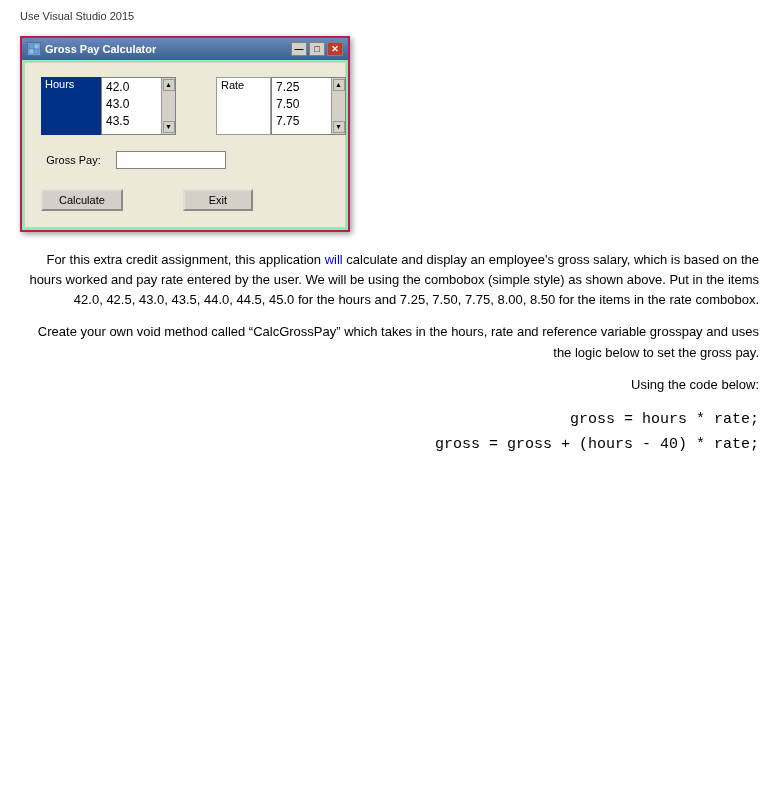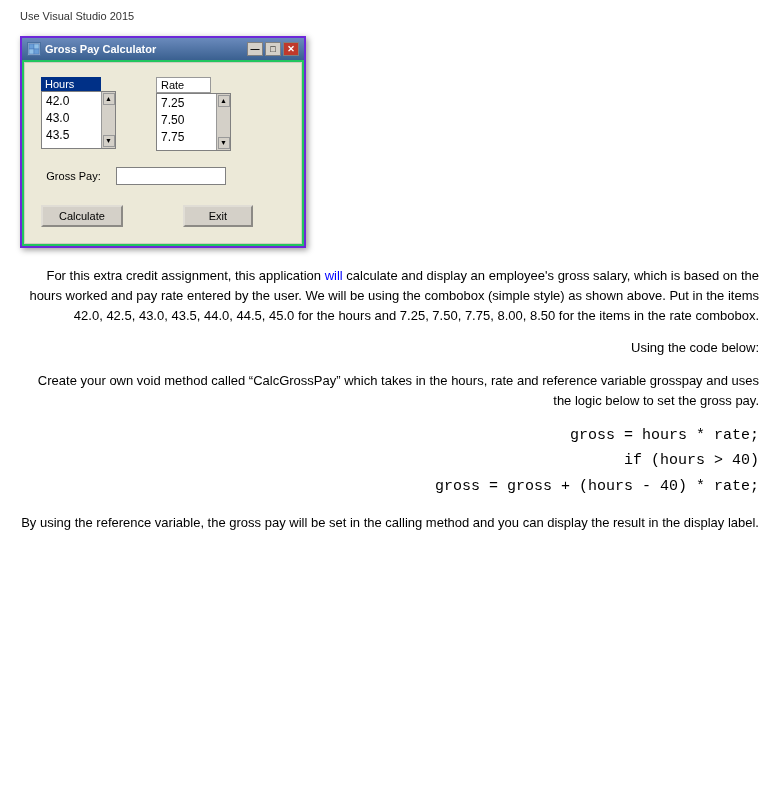--- a/index.html
+++ b/index.html
@@ -20,23 +20,23 @@
       margin-bottom: 14px;
     }
 
     
     .window-wrapper {
       display: inline-block;
       margin-bottom: 18px;
     }
 
     .window {
-      width: 286px;
-      border: 2px solid #6d28d9;
-      background: #22c55e;
+      width: 330px;
+      border: 2px solid #be185d;
+      background: #86efac;
       box-shadow: 2px 2px 6px rgba(0,0,0,0.4);
     }
 
     .title-bar {
       background: linear-gradient(to bottom, #6a8abc 0%, #3a6090 100%);
       color: white;
       font-family: Arial, sans-serif;
       font-size: 11px;
       font-weight: bold;
       padding: 3px 5px;
@@ -96,21 +96,20 @@
 
     
     .combos-row {
       display: flex;
       gap: 40px;
       margin-bottom: 16px;
     }
 
     .combo-group {
       display: flex;
-      flex-direction: column;
     }
 
     .combo-label {
       font-family: Arial, sans-serif;
       font-size: 11px;
       background: #003087;
       color: white;
       padding: 1px 4px;
       margin-bottom: 0;
       width: 60px;
@@ -297,31 +296,27 @@
     </div>
   </div>
 </div>
 
 
 <div class="description">
   <p>
     For this extra credit assignment, this application <span class="highlight-blue">will</span> calculate and display an employee's gross salary, which is based on the hours worked and pay rate entered by the user.  We will be using the combobox (simple style) as shown above.  Put in the items 42.0, 42.5, 43.0, 43.5, 44.0, 44.5, 45.0 for the hours and 7.25, 7.50, 7.75, 8.00, 8.50 for the items in the rate combobox.
   </p>
 
-  <p>Using the code below:</p>
-
   <p>
     Create your own void method called “CalcGrossPay” which takes in the hours, rate and reference variable grosspay and uses the logic below to set the gross pay.
   </p>
 
+  <p>Using the code below:</p>
+
   <div class="code-block">
     <div>gross = hours * rate;</div>
-    <div>if (hours &gt; 40)</div>
     <div style="padding-left: 20px;">gross = gross + (hours - 40) * rate;</div>
   </div>
 
-  <p>
-    By using the reference variable, the gross pay will be set in the calling method and you can display the result in the display label.
-  </p>
 </div>
 
 
 
 
 </body></html>

